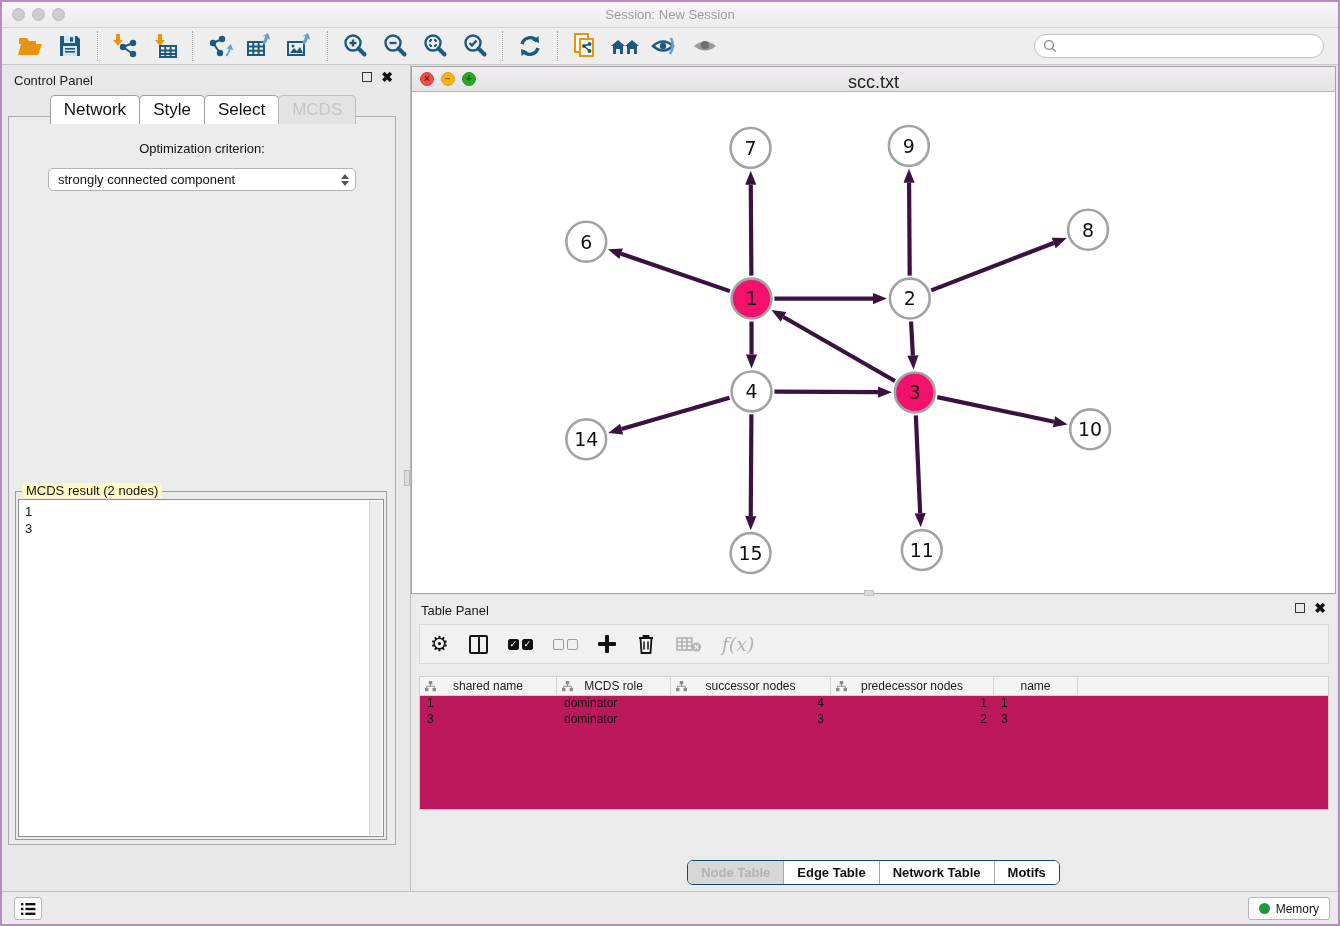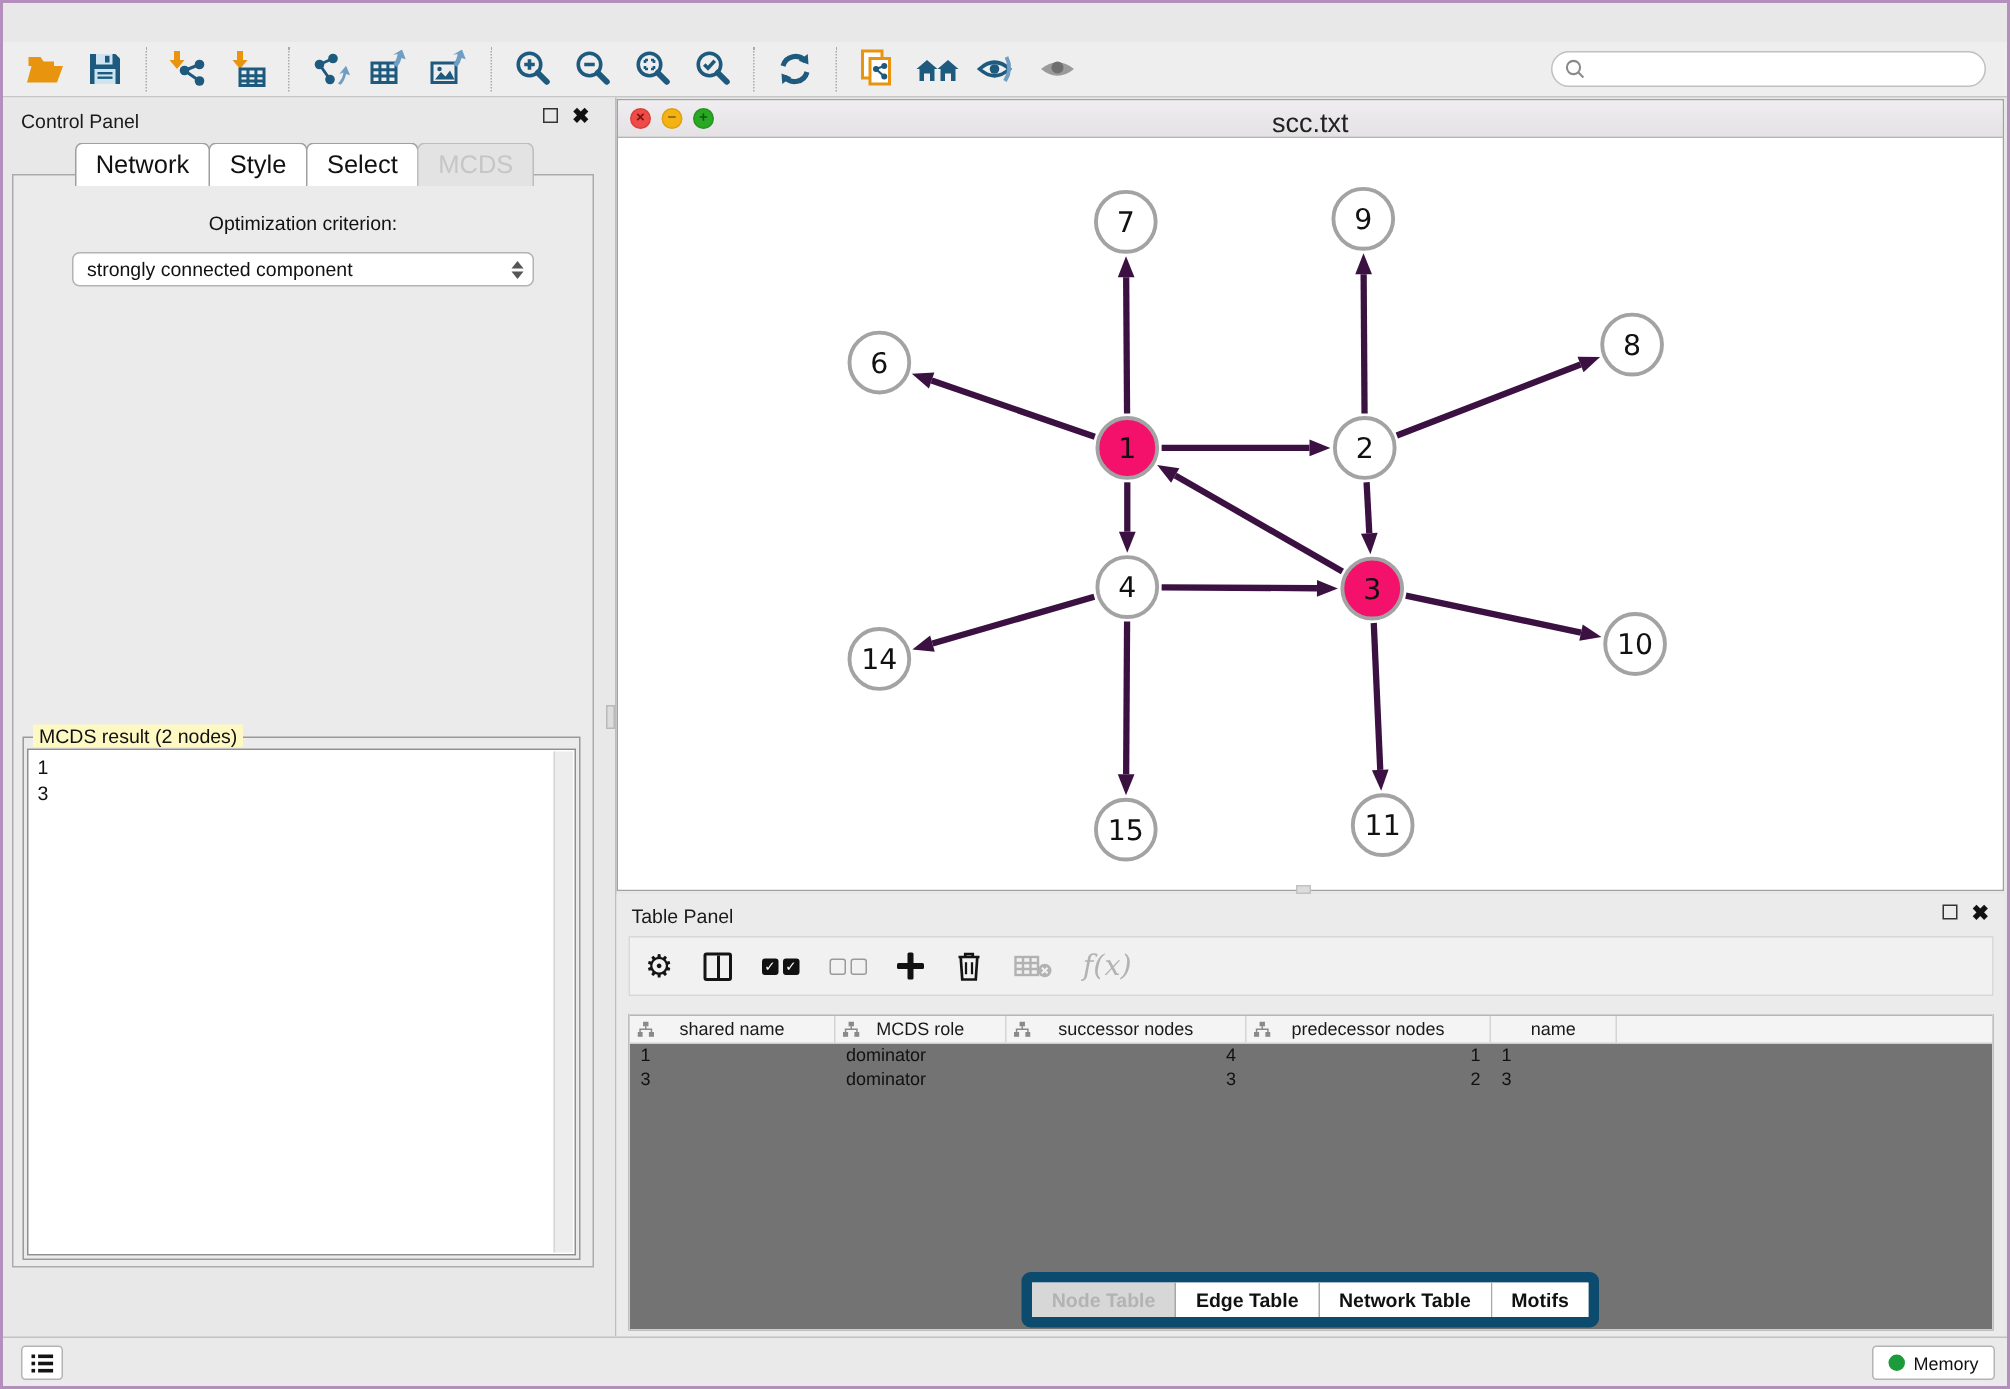--- a/index.html
+++ b/index.html
@@ -90,51 +90,59 @@
   .split-glyph { width:19px; height:19px; border:2px solid #141414; border-radius:2px; position:relative; }
   .split-glyph::after { content:""; position:absolute; left:50%; top:0; bottom:0; width:2px; background:#141414; }
   .cb-pair { display:flex; gap:3px; }
   .cb { width:11px; height:11px; border-radius:2px; display:flex; align-items:center; justify-content:center; font-size:9px; }
   .cb.checked { background:#111; color:#fff; border:1px solid #111; }
   .cb.empty { background:transparent; border:1.5px solid #9a9a9a; }
   .plus-glyph { position:relative; width:18px; height:18px; }
   .plus-glyph::before { content:""; position:absolute; left:0; right:0; top:7px; height:4px; background:#111; border-radius:1px; }
   .plus-glyph::after { content:""; position:absolute; top:0; bottom:0; left:7px; width:4px; background:#111; border-radius:1px; }
   .fx-glyph { font-family:"DejaVu Serif", serif; font-style:italic; font-size:19px; color:#b2b2b2; }
-  .tp-table { position:absolute; left:8px; right:7px; top:80px; height:211px; background:#737373;
+  .tp-table { position:absolute; left:8px; right:7px; top:80px; height:134px; background:#be185d;
               border:1px solid #cfcfcf; overflow:hidden; }
   .tbl-head { display:flex; height:19px; border-bottom:1px solid #cfcfcf; background:#f4f4f4; }
   .th-cell { display:flex; align-items:center; justify-content:center; gap:6px; font-size:12px; color:#1a1a1a;
              border-right:1px solid #d4d4d4; position:relative; }
   .th-cell .tree-ic { position:absolute; left:5px; top:4px; }
   .tbl-row { display:flex; height:16px; font-size:12px; color:#111; }
   .td-cell { overflow:hidden; white-space:nowrap; }
   .td-cell.left { text-align:left; padding-left:7px; }
   .td-cell.right { text-align:right; padding-right:7px; }
   .tp-tabs { position:absolute; left:0; right:0; bottom:6px; display:flex; justify-content:center; }
-  .seg { display:flex; border:7px solid #0c4a6e; border-radius:6px; overflow:hidden; background:#fff; }
+  .seg { display:flex; border:1px solid #0c4a6e; border-radius:6px; overflow:hidden; background:#fff; }
   .seg-tab { padding:4px 13px; font-size:13px; font-weight:bold; color:#111; background:#fff;
              border-right:1px solid #a8a8a8; cursor:pointer; }
   .seg-tab:last-child { border-right:none; }
   .seg-tab.dim { background:#d7d7d7; color:#b3b3b3; }
 
   
   .statusbar { position:absolute; left:0; right:0; bottom:0; height:33px; background:#eaeaea;
                border-top:1px solid #c2c2c2; }
   .sb-left-btn { position:absolute; left:12px; top:5px; width:28px; height:23px; background:#fff;
                  border:1px solid #b4b4b4; border-radius:3px; display:flex; align-items:center; justify-content:center; cursor:pointer; }
   .memory-btn { position:absolute; right:8px; top:5px; height:23px; background:#fff; border:1px solid #b4b4b4;
                 border-radius:3px; display:flex; align-items:center; gap:6px; padding:0 10px; font-size:12px; color:#111; cursor:pointer; }
   .mem-dot { width:11px; height:11px; border-radius:50%; background:#1d9b3c; }
 </style>
 </head>
 <body>
 
 <div class="screen">
 
+  <div class="titlebar">
+    <div class="tl-dots">
+      <span class="tl-dot"></span>
+      <span class="tl-dot"></span>
+      <span class="tl-dot"></span>
+    </div>
+    <div class="win-title">Session: New Session</div>
+  </div>
 
   <div class="toolbar">
     <button class="tb-btn">
       <svg width="27" height="24" viewBox="0 0 27 24">
         <path d="M2 4 h8 l2 3 h7 v3 h-17 z" fill="#e8940f"></path>
         <path d="M4 10 h21 l-4 11 h-20 z" fill="#e8940f"></path>
       </svg>
     </button>
     <button class="tb-btn">
       <svg width="24" height="24" viewBox="0 0 24 24">

